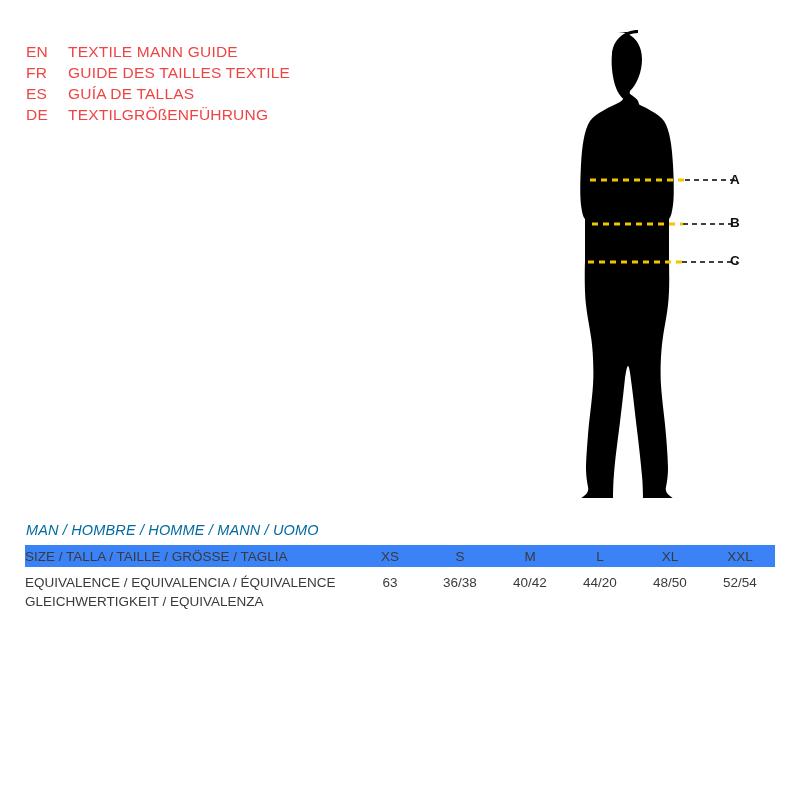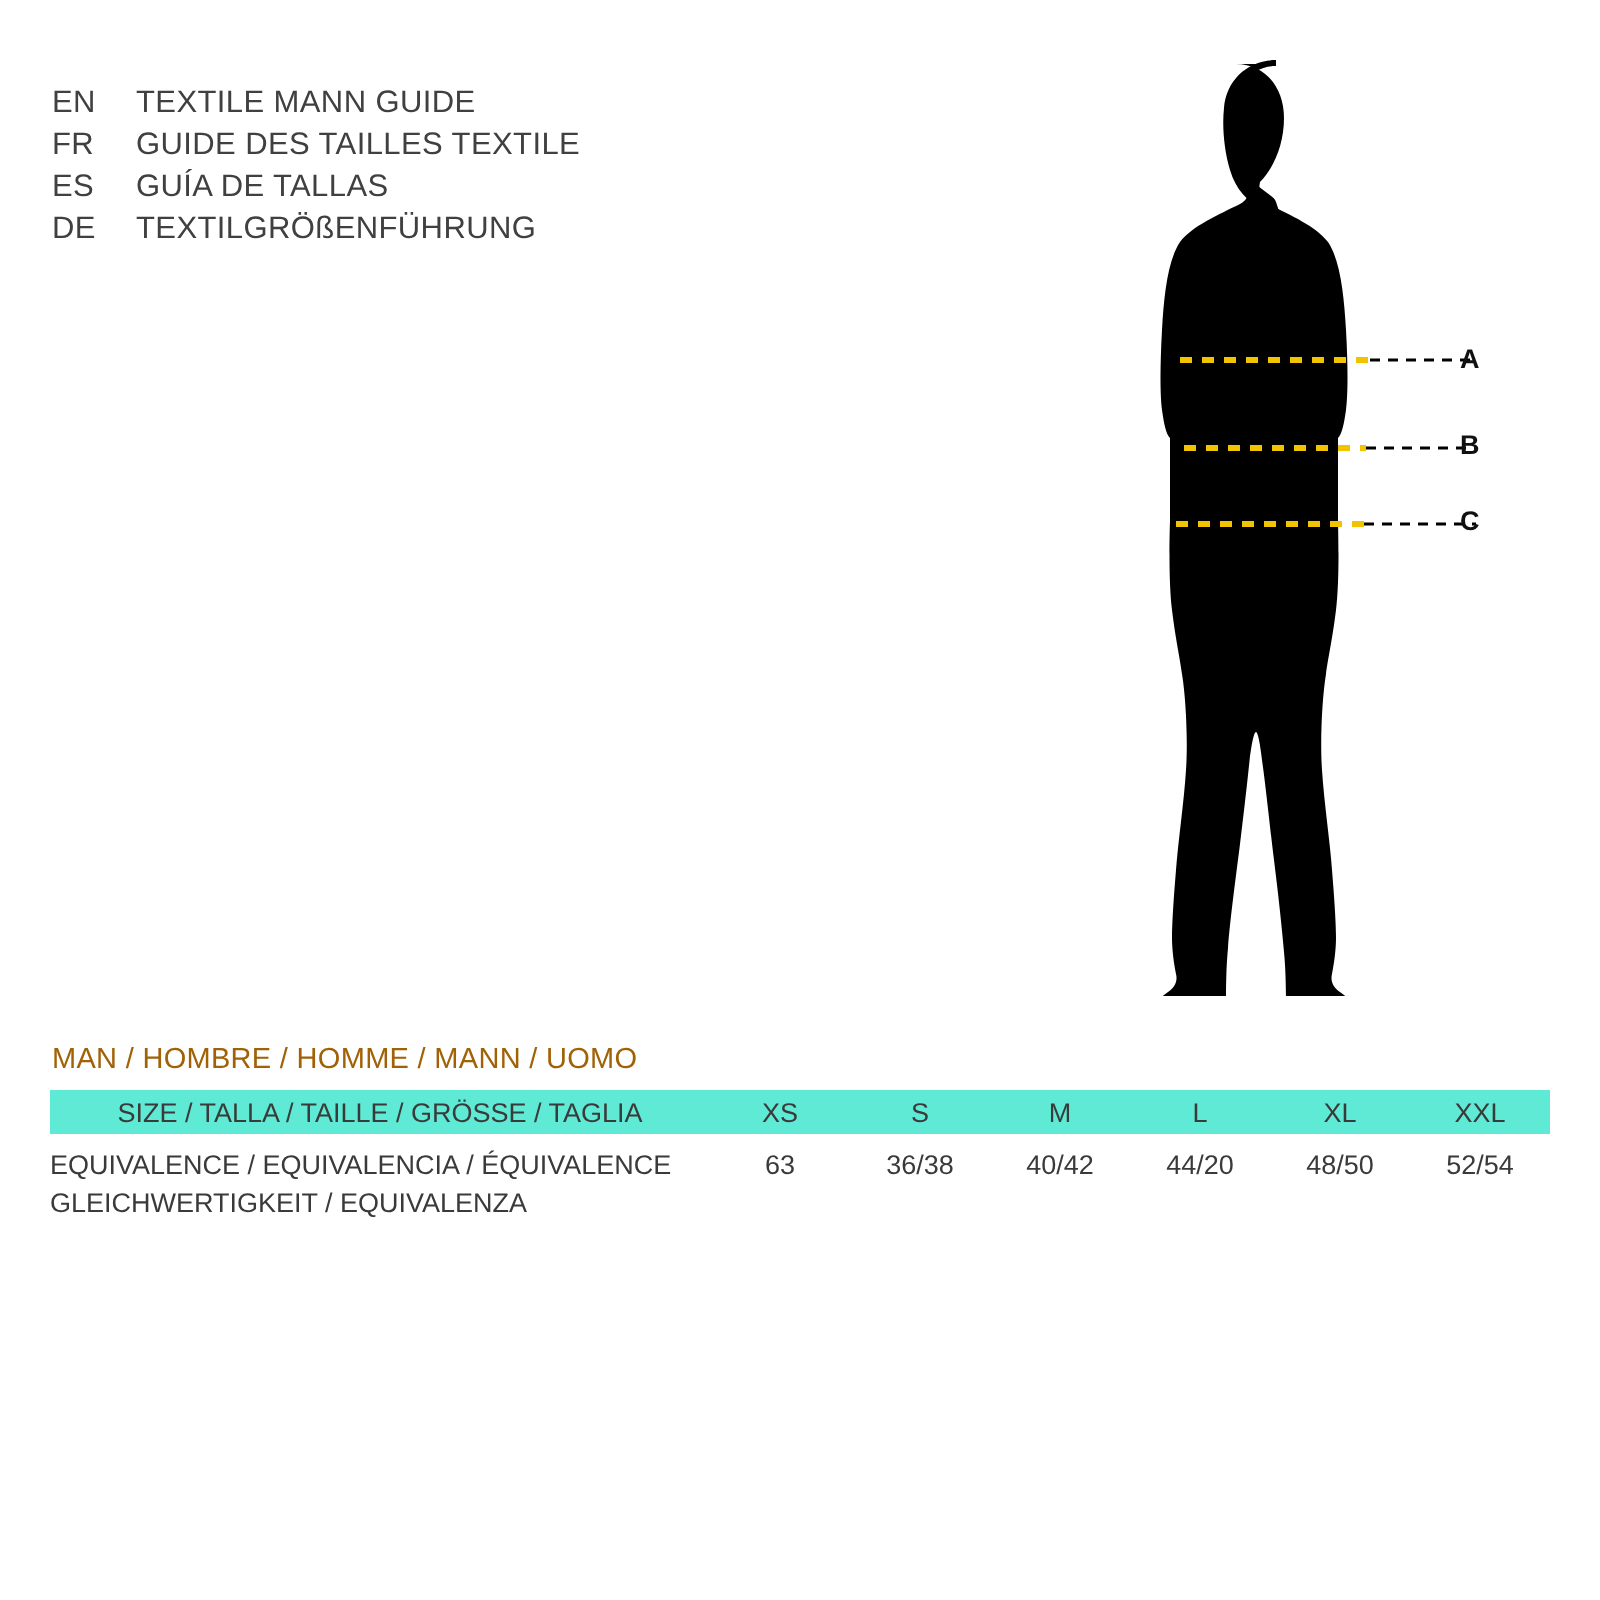--- a/index.html
+++ b/index.html
@@ -25,21 +25,21 @@
     left: 26px;
     top: 41px;
     width: 360px;
   }
   .lang-row {
     display: flex;
     align-items: flex-start;
     height: 21px;
     line-height: 21px;
     font-size: 15.5px;
-    color: #404040;
+    color: #ef4444;
     letter-spacing: 0.2px;
   }
   .lang-code {
     width: 42px;
     flex: 0 0 42px;
   }
   .lang-text {
     white-space: nowrap;
   }
 
@@ -66,41 +66,41 @@
 
   
   .table-block {
     position: absolute;
     left: 25px;
     top: 522px;
     width: 750px;
   }
   .table-caption {
     font-size: 14.5px;
-    color: #a16207;
+    color: #0369a1;
     padding: 0 0 7px 1px;
     letter-spacing: 0.15px;
+    font-style: italic;
   }
   table.size-table {
     border-collapse: collapse;
     width: 750px;
     table-layout: fixed;
   }
   table.size-table td {
     font-size: 13.5px;
     color: #3a3a3a;
     padding: 0;
     vertical-align: top;
   }
   tr.header-row td {
-    background: #5eead4;
+    background: #3b82f6;
     height: 21px;
     line-height: 21px;
     padding-top: 1px;
-    text-align: center;
   }
   tr.value-row td {
     padding-top: 6px;
     line-height: 19px;
   }
   td.label-col {
     width: 330px;
     padding-left: 1px;
   }
   td.size-col {

